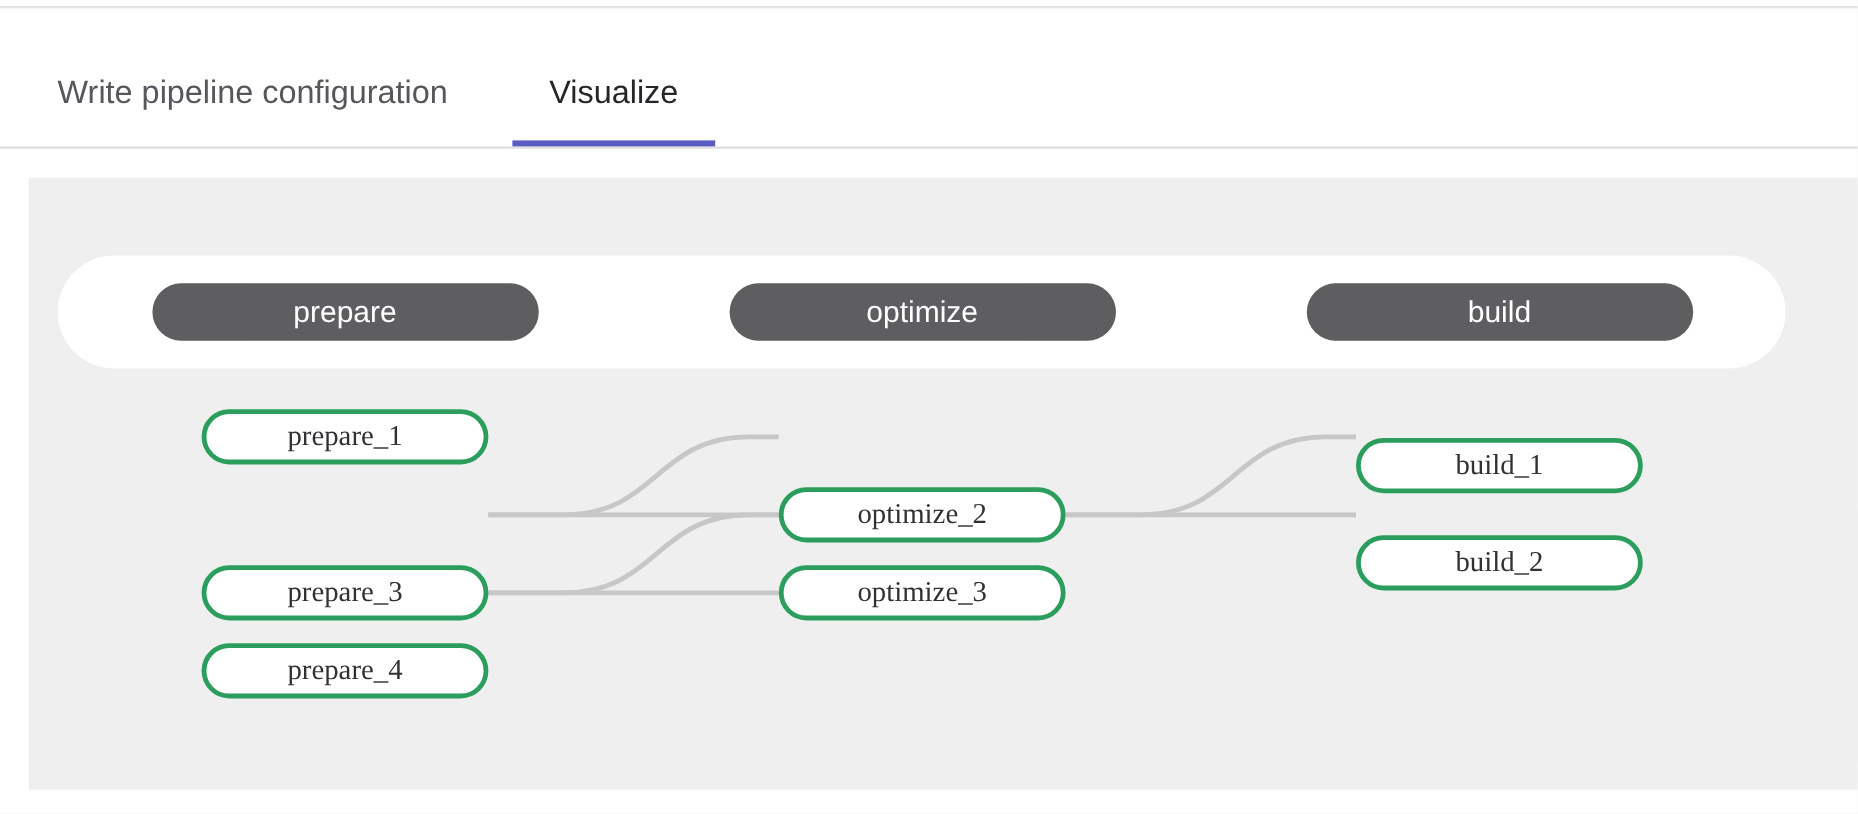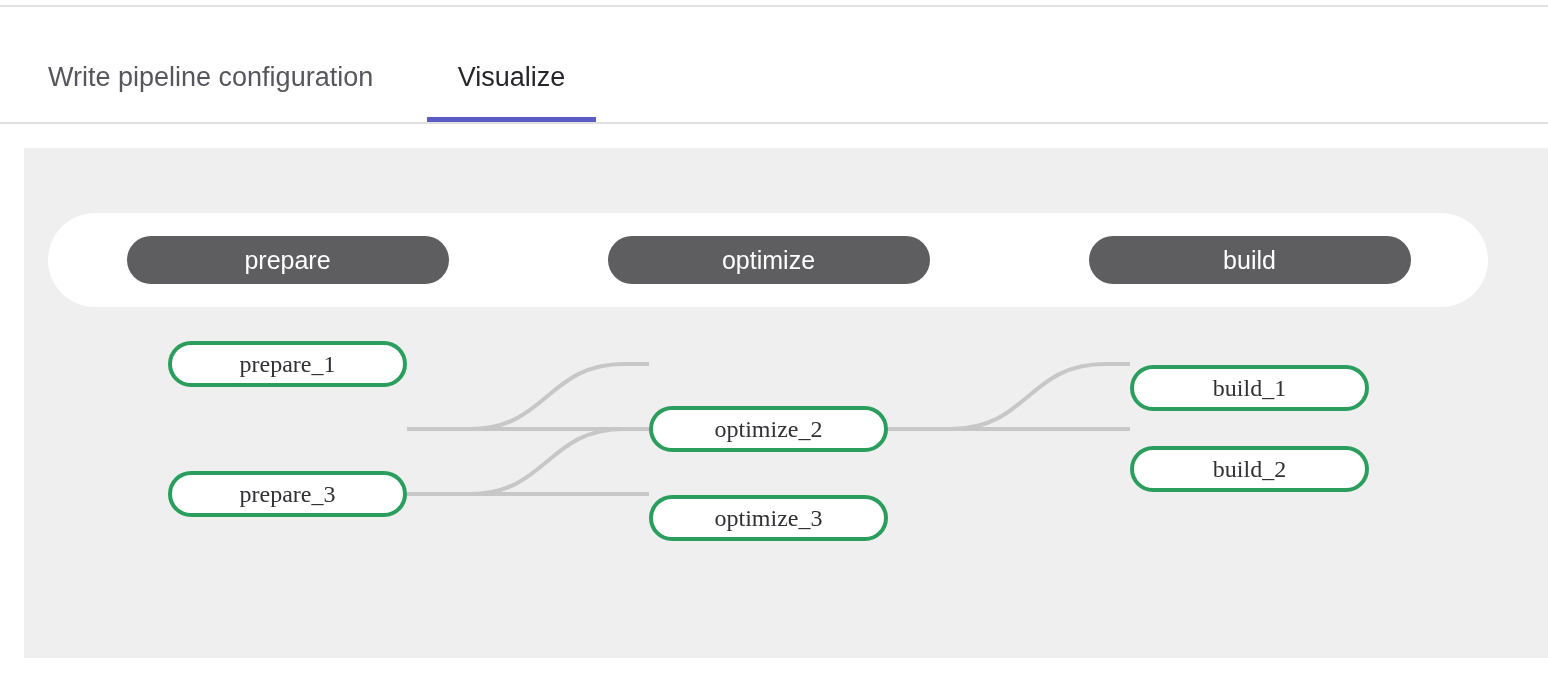--- a/index.html
+++ b/index.html
@@ -83,19 +83,20 @@
       <path d="M 383 281 L 625 281"></path>
       <path d="M 383 346 L 446 346 C 523 346 523 281 600 281 L 625 281"></path>
       <path d="M 383 346 L 625 346"></path>
       <path d="M 864 281 L 927 281 C 1004 281 1004 216 1081 216 L 1106 216"></path>
       <path d="M 864 281 L 1106 281"></path>
     </svg>
 
 <div class="stage-pill" style="left: 102.5px;">prepare</div>
     <div class="job-pill" style="left: 144px; top: 193px;">prepare_1</div>
     <div class="job-pill" style="left: 144px; top: 323px;">prepare_3</div>
+    <div class="job-pill" style="left: 144px; top: 388px;">prepare_4</div>
     <div class="stage-pill" style="left: 583.5px;">optimize</div>
     <div class="job-pill" style="left: 625px; top: 258px;">optimize_2</div>
-    <div class="job-pill" style="left: 625px; top: 323px; margin-top: 24px;">optimize_3</div>
+    <div class="job-pill" style="left: 625px; top: 323px;">optimize_3</div>
     <div class="stage-pill" style="left: 1064.5px;">build</div>
     <div class="job-pill" style="left: 1106px; top: 193px; margin-top: 24px;">build_1</div>
     <div class="job-pill" style="left: 1106px; top: 258px; margin-top: 40px;">build_2</div>
   </div>
 
 </body></html>

